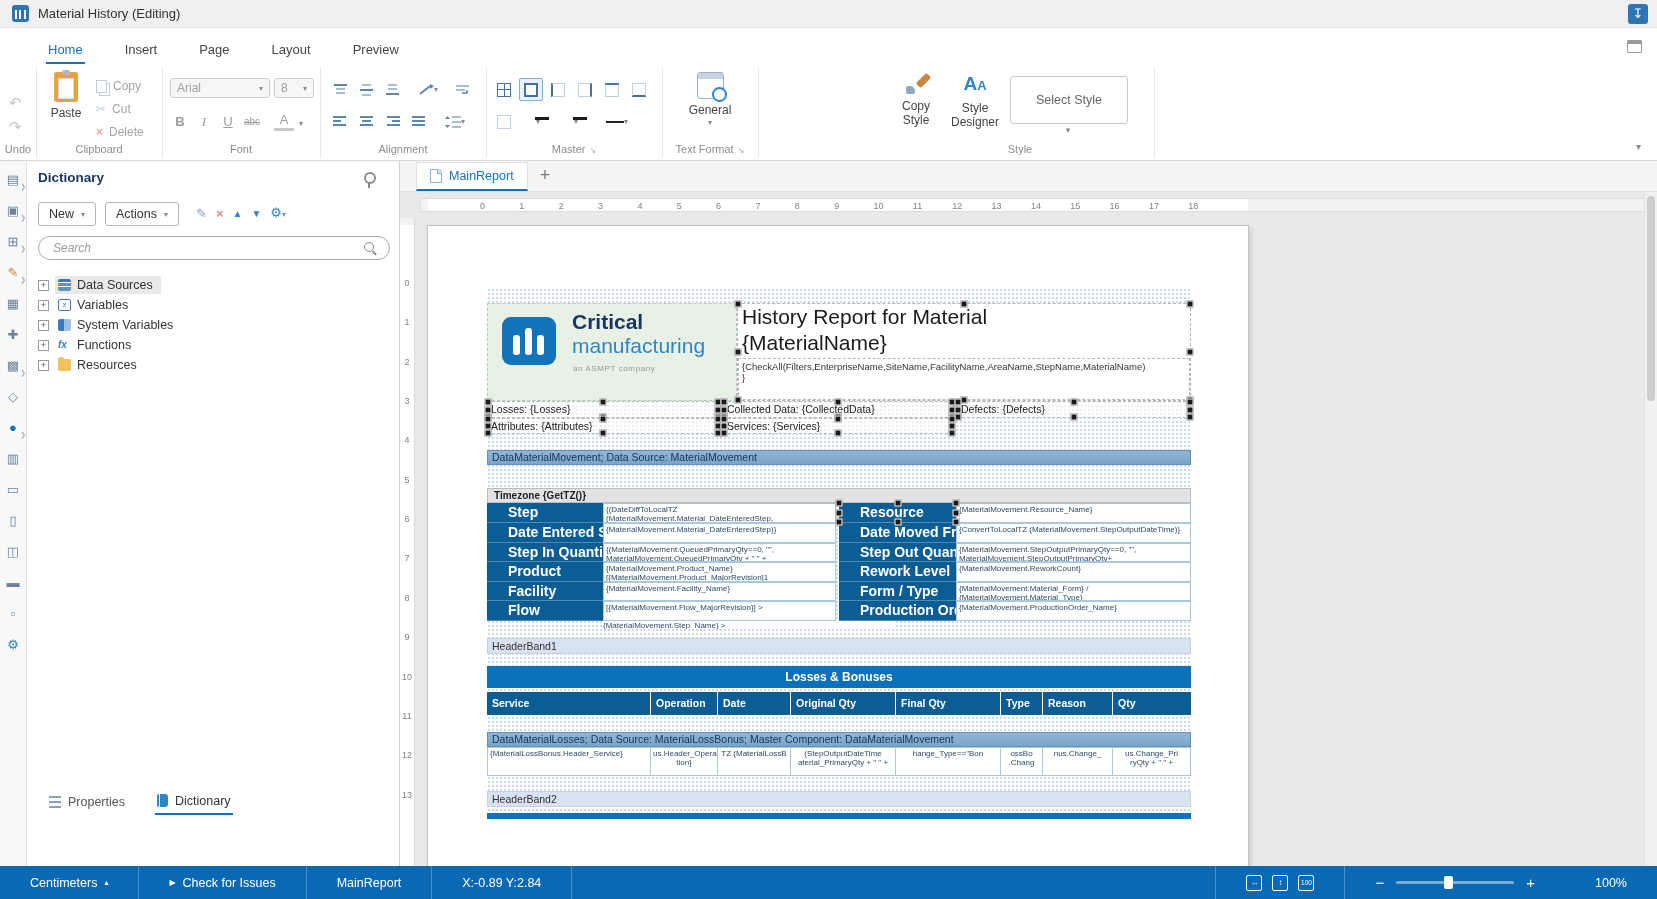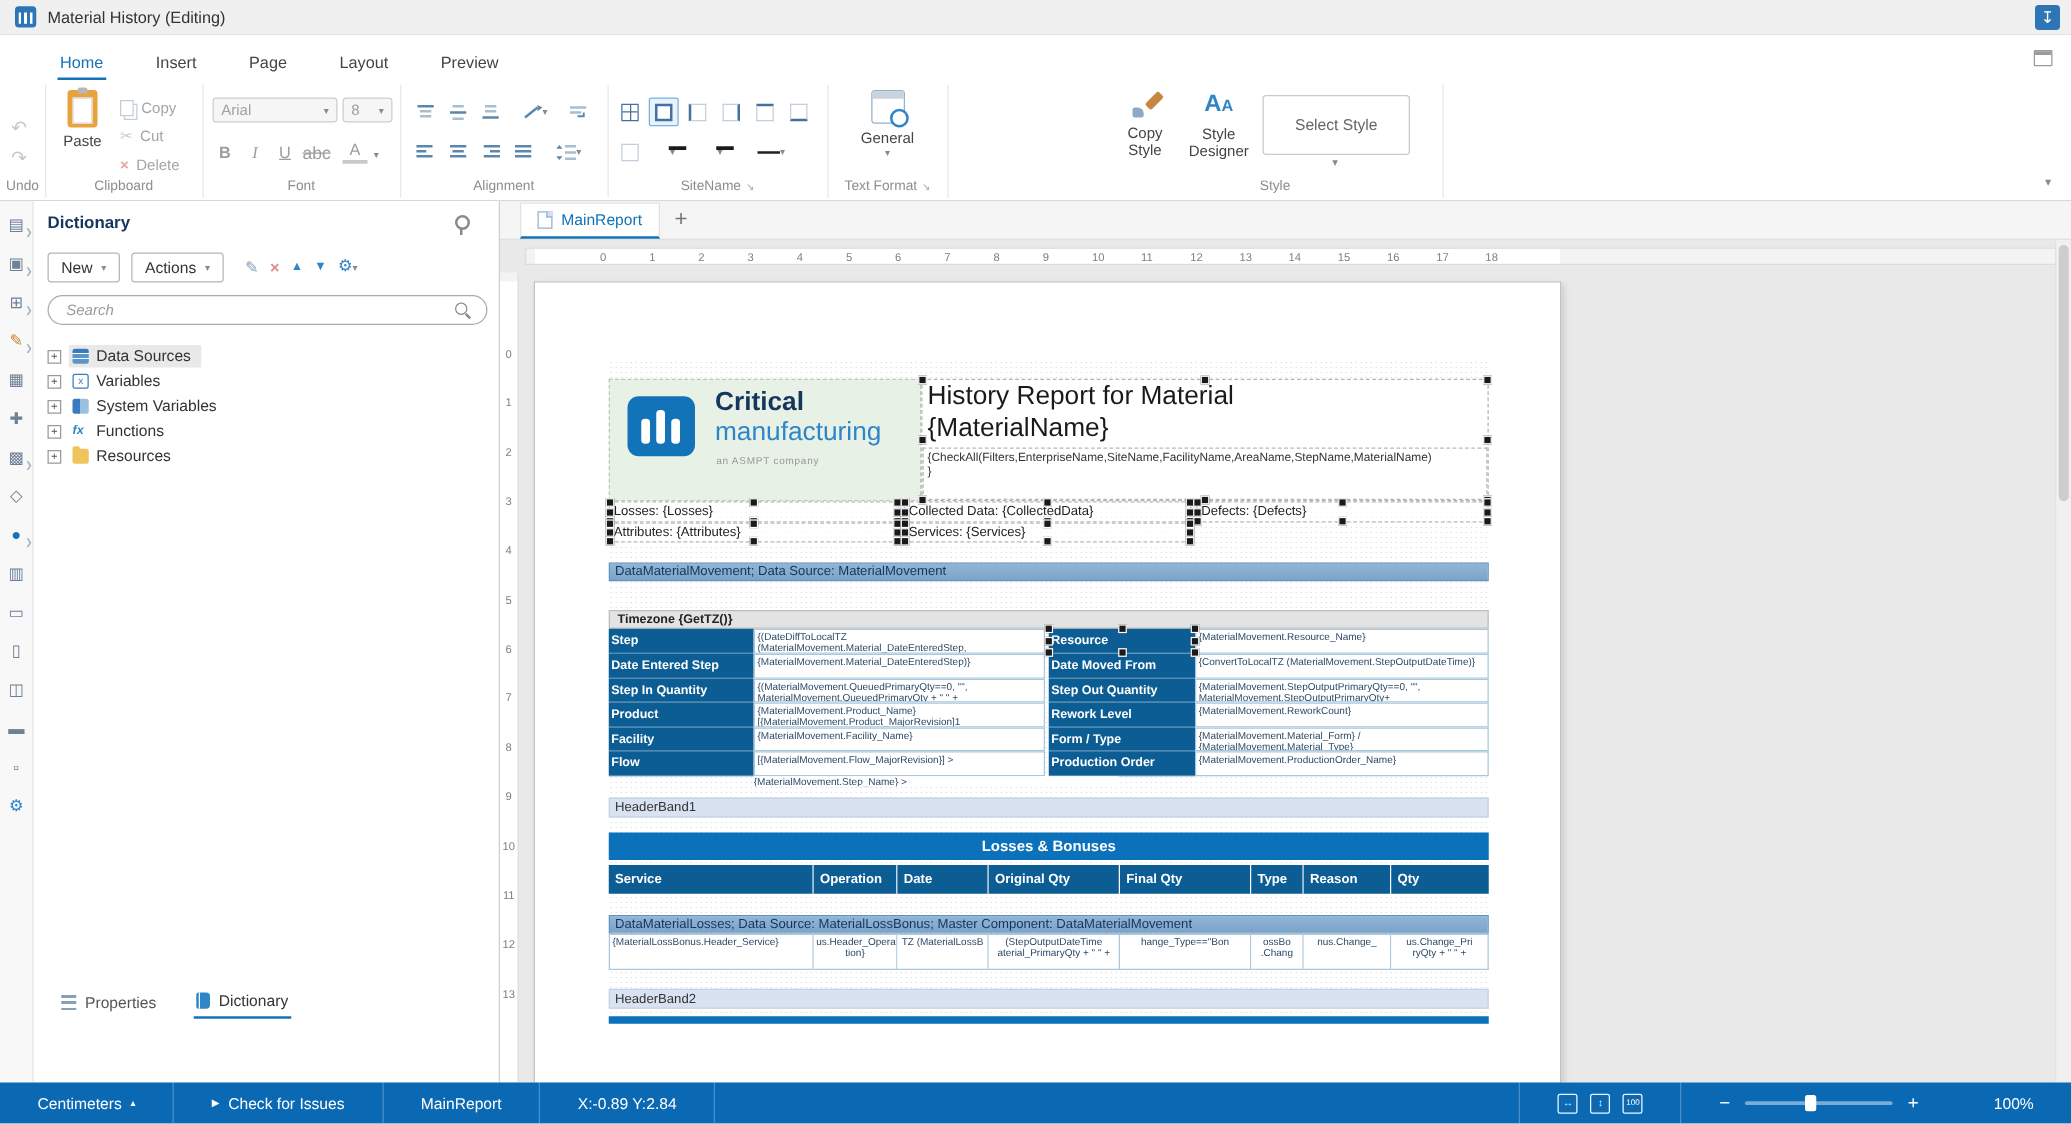--- a/index.html
+++ b/index.html
@@ -156,21 +156,21 @@
   .title-cell{position:absolute;left:250px;right:0;top:15px;height:98px;background:#fff;border:1px dashed #b3b3b3;box-sizing:border-box}
   .rt{position:absolute;left:4px;font-size:21px;color:#1a1a1a;line-height:26px;white-space:nowrap}
   .filters{position:absolute;left:0;right:0;top:54px;height:42px;border:1px dashed #b8b8b8;box-sizing:border-box;
            font-size:9.5px;line-height:11px;color:#333;padding:2px 3px;overflow:hidden}
   .sumcell{position:absolute;height:17px;border:1px dashed #b9b9b9;box-sizing:border-box;background:rgba(255,255,255,.6);
            font-size:10.5px;color:#222;line-height:15px;padding-left:3px;white-space:nowrap;overflow:hidden}
   .tzbar{position:absolute;left:0;right:0;top:200px;height:15px;background:#e3e3e3;border:1px solid #bdbdbd;box-sizing:border-box;
          font-weight:bold;font-size:10px;color:#222;line-height:13px;padding-left:6px}
   .mtable{position:absolute;left:0;right:0;top:215px;height:118px;display:grid;
           grid-template-columns:116px 233px 3px 117px 235px;grid-template-rows:repeat(6,1fr)}
-  .ml{background:#0d5d95;color:#fff;font-weight:bold;font-size:10px;line-height:19px;padding-left:2px;
+  .ml{background:#0d5d95;color:#fff;font-weight:bold;font-size:14px;line-height:19px;padding-left:21px;
       border-bottom:1px solid rgba(255,255,255,.28);box-sizing:border-box;overflow:hidden;white-space:nowrap}
   .mv{background:#fff;border:1px solid #a9c7dd;box-sizing:border-box;font-size:8px;line-height:9px;color:#2b4a66;
       padding:1px 2px;overflow:hidden}
   .mgap{background:transparent}
   .overflowline{position:absolute;left:116px;top:333px;width:292px;height:8px;overflow:hidden;font-size:8px;color:#2b4a66;background:#fff}
   .losses-title{position:absolute;left:0;right:0;top:378px;height:22px;background:#0a71ba;color:#fff;font-weight:bold;
                 font-size:12px;text-align:center;line-height:22px}
   .lrowflex{position:absolute;left:0;right:0;display:flex}
   .lh{background:#0d5d95;color:#fff;font-weight:bold;font-size:10.5px;line-height:22px;padding-left:5px;
       border-right:1px solid #fff;box-sizing:border-box;overflow:hidden;white-space:nowrap}
@@ -251,21 +251,21 @@
       <span>Arial</span>
           <span class="chev">▾</span>
     </div>
     <div class="combo" style="left:112px;top:10px;width:40px">
       <span>8</span>
           <span class="chev">▾</span>
     </div>
     <div class="fbtn" style="left:8px;font-weight:bold">B</div>
     <div class="fbtn" style="left:32px;font-style:italic;font-family:'Liberation Serif',serif">I</div>
     <div class="fbtn" style="left:56px;text-decoration:underline">U</div>
-    <div class="fbtn" style="left:80px;font-size:14px;text-decoration:line-through">abc</div>
+    <div class="fbtn" style="left:80px;font-size:10px;text-decoration:line-through">abc</div>
     <div class="fbtn" style="left:112px;border-bottom:3px solid #c9c9c9;height:16px;line-height:15px">A</div>
     <div class="fbtn" style="left:134px;width:10px"><span class="chev">▾</span></div>
     <div class="glabel">Font</div>
   </div>
 
   <div class="rgroup" style="left:320px;width:166px">
     <div class="ibtn" style="left:8px;top:10px">
       <svg width="15" height="12">
             <rect x="1" y="0" width="13" height="2" fill="#5b87ad"></rect>
             <rect x="3" y="4" width="9" height="2" fill="#a7bdd0"></rect>
@@ -368,21 +368,21 @@
           <span class="chev">▾</span>
         </div>
     <div class="ibtn" style="left:74px;top:42px;width:30px">
       <span style="position:relative"><span class="pencil"></span><span class="swatchbar" style="left:-1px"></span></span>
           <span class="chev">▾</span>
         </div>
     <div class="ibtn" style="left:112px;top:42px;width:36px">
           <span class="lstyle"></span>
           <span class="chev">▾</span>
         </div>
-    <div class="glabel"><span>SiteName</span><span class="launcher">↘</span></div>
+    <div class="glabel"><span>Master</span><span class="launcher">↘</span></div>
   </div>
 
   <div class="rgroup" style="left:662px;width:96px">
     <div class="bigbtn" style="left:24px">
       <div class="tf-icon"></div>
       <div class="blabel">General</div>
       <div class="chev" style="margin-top:1px">▾</div>
     </div>
     <div class="glabel"><span>Text Format</span><span class="launcher">↘</span></div>
   </div>

